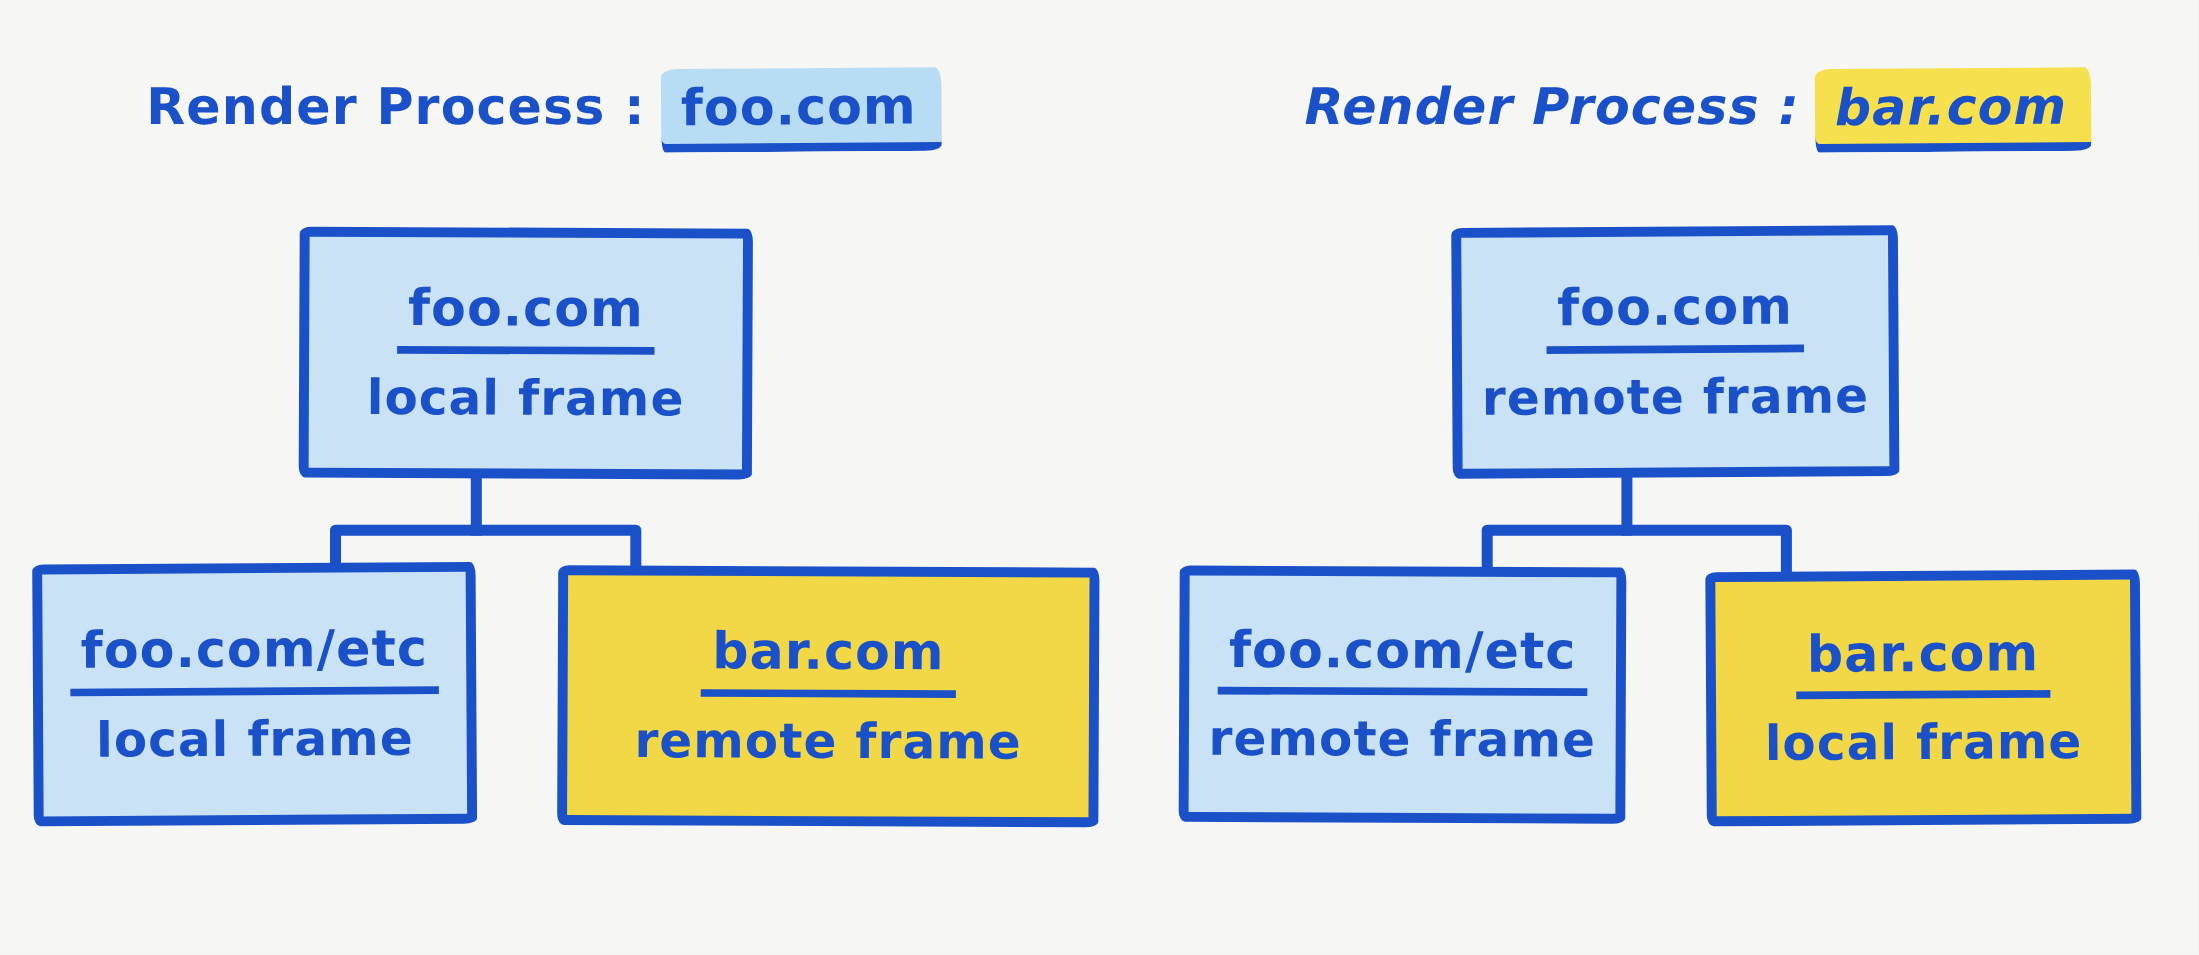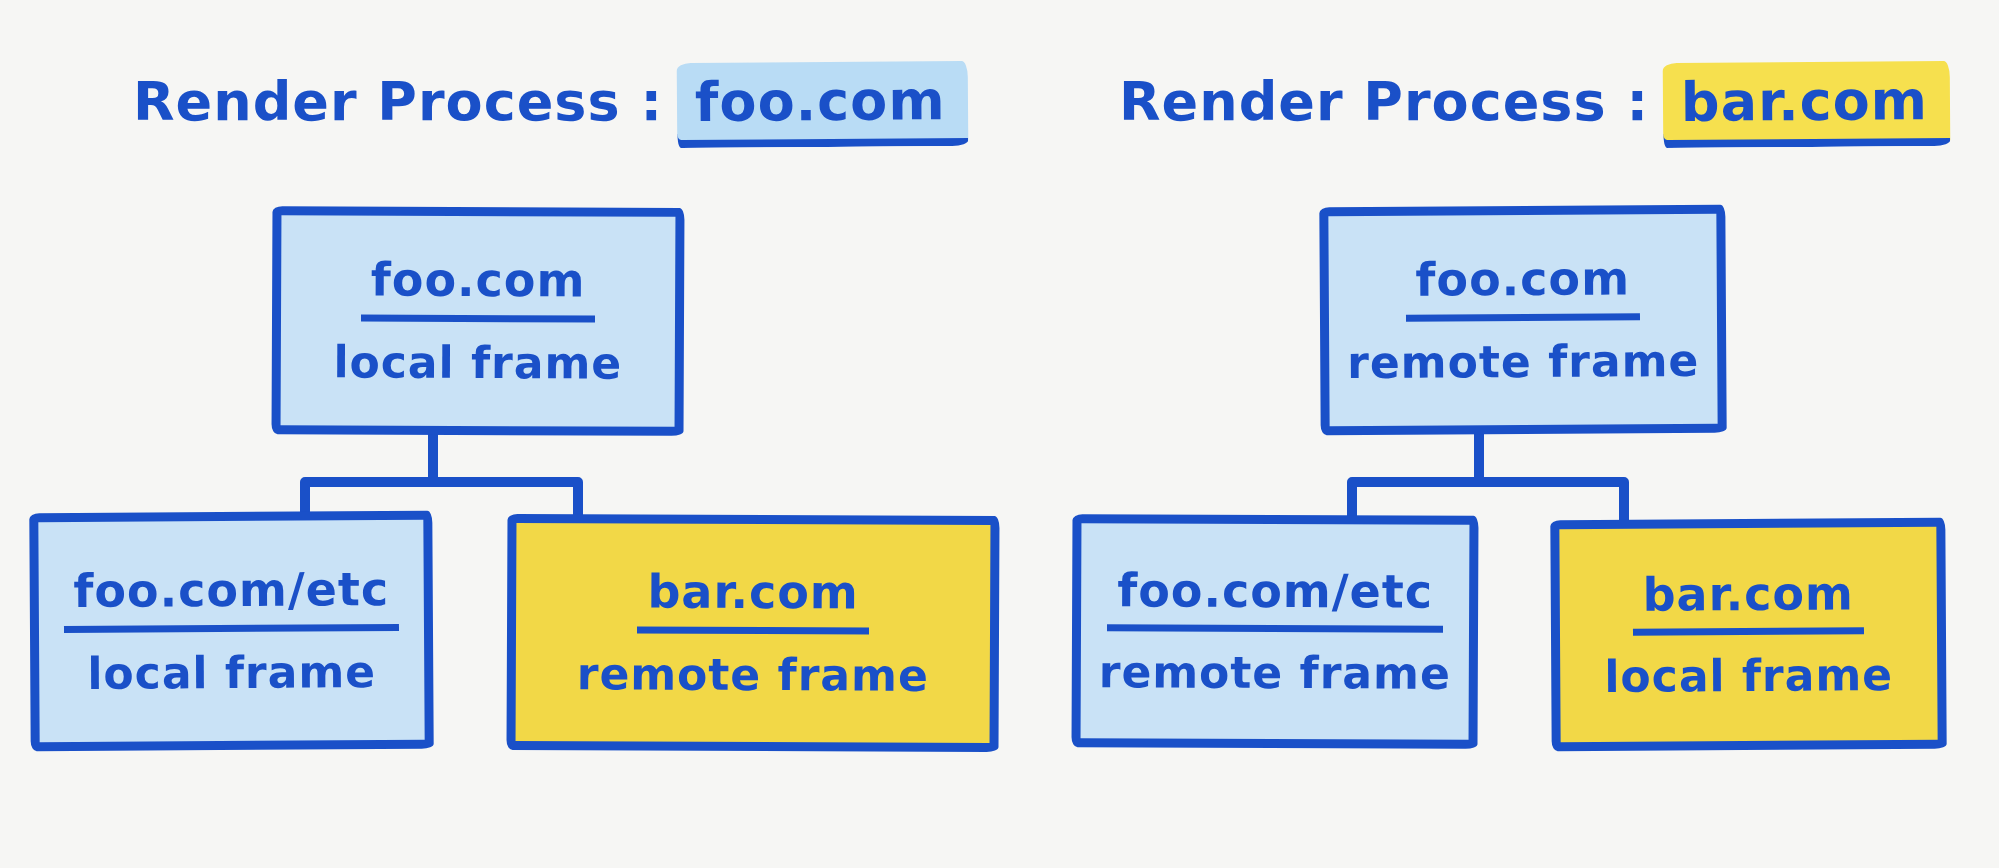--- a/index.html
+++ b/index.html
@@ -19,21 +19,21 @@
     position:relative;
     width:1999px;
     height:868px;
     background:var(--canvas-bg);
     overflow:hidden;
     color:var(--ink);
   }
   
   .title{
     position:absolute;
-    font-size:54px;
+    font-size:46px;
     font-weight:bold;
     letter-spacing:1px;
     white-space:nowrap;
     color:var(--ink);
   }
   .title .prefix{margin-right:14px;}
   .title .domain-hl{
     display:inline-block;
     padding:8px 22px 6px 18px;
     border-bottom:8px solid var(--ink);
@@ -110,21 +110,21 @@
 
     <div class="node yellow r-pos" style="left:507px;top:515px;width:492px;height:236px;">
       <div class="domain">bar.com</div>
       <div class="frame">remote frame</div>
     </div>
 
   </section>
 
   <section>
 
-    <h2 class="title" style="left:1119px;top:62px;">
+    <h2 class="title" style="left:1186px;top:62px;font-style:italic;">
       <span class="prefix">Render Process :</span><span class="domain-hl yellow">bar.com</span>
     </h2>
 
     <div class="node blue l-pos" style="left:1320px;top:206px;width:406px;height:228px;">
       <div class="domain">foo.com</div>
       <div class="frame">remote frame</div>
     </div>
 
     <div class="node blue r-pos" style="left:1072px;top:515px;width:406px;height:233px;">
       <div class="domain">foo.com/etc</div>

